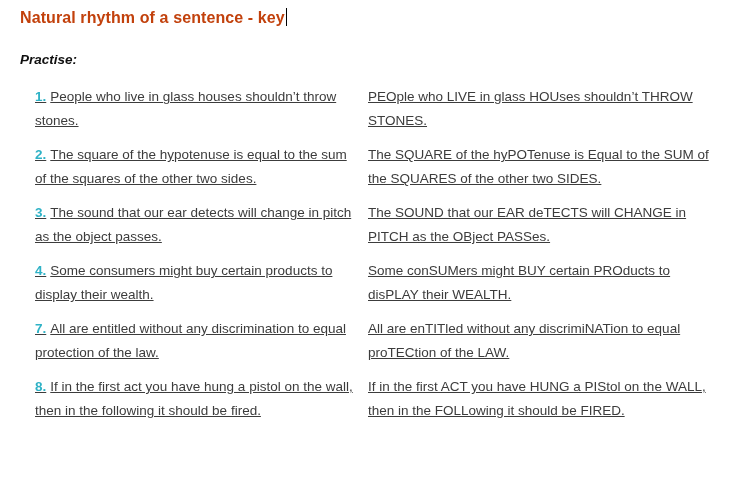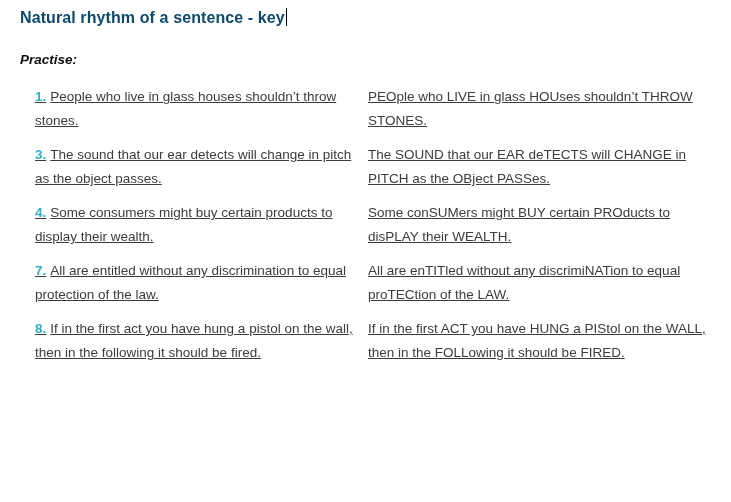--- a/index.html
+++ b/index.html
@@ -15,21 +15,21 @@
     overflow: hidden;
   }
   .doc {
     padding: 8px 10px 0 20px;
   }
   .title {
     margin: 0;
     font-size: 16px;
     line-height: 20px;
     font-weight: bold;
-    color: #0c4a6e;
+    color: #c2410c;
     letter-spacing: 0.1px;
   }
   .caret {
     display: inline-block;
     width: 0;
     border-left: 1.5px solid #000;
     height: 18px;
     vertical-align: text-bottom;
     margin-left: 1px;
   }
@@ -75,20 +75,24 @@
 
   <h2 class="practise">Practise:</h2>
 
   <div class="grid">
 
     <div class="row">
       <div class="cell-left"><span class="num accent" style="color: rgb(46, 178, 198);">1.</span><span>People who live in glass houses shouldn’t throw stones.</span></div>
       <div class="cell-right">PEOple who LIVE in glass HOUses shouldn’t THROW STONES.</div>
     </div>
 
+    <div class="row">
+      <div class="cell-left"><span class="num accent" style="color: rgb(46, 178, 198);">2.</span><span>The square of the hypotenuse is equal to the sum of the squares of the other two sides.</span></div>
+      <div class="cell-right">The SQUARE of the hyPOTenuse is Equal to the SUM of the SQUARES of the other two SIDES.</div>
+    </div>
 
     <div class="row">
       <div class="cell-left"><span class="num accent" style="color: rgb(46, 178, 198);">3.</span><span>The sound that our ear detects will change in pitch as the object passes.</span></div>
       <div class="cell-right">The SOUND that our EAR deTECTS will CHANGE in PITCH as the OBject PASSes.</div>
     </div>
 
     <div class="row">
       <div class="cell-left"><span class="num accent" style="color: rgb(46, 178, 198);">4.</span><span>Some consumers might buy certain products to display their wealth.</span></div>
       <div class="cell-right">Some conSUMers might BUY certain PROducts to disPLAY their WEALTH.</div>
     </div>

